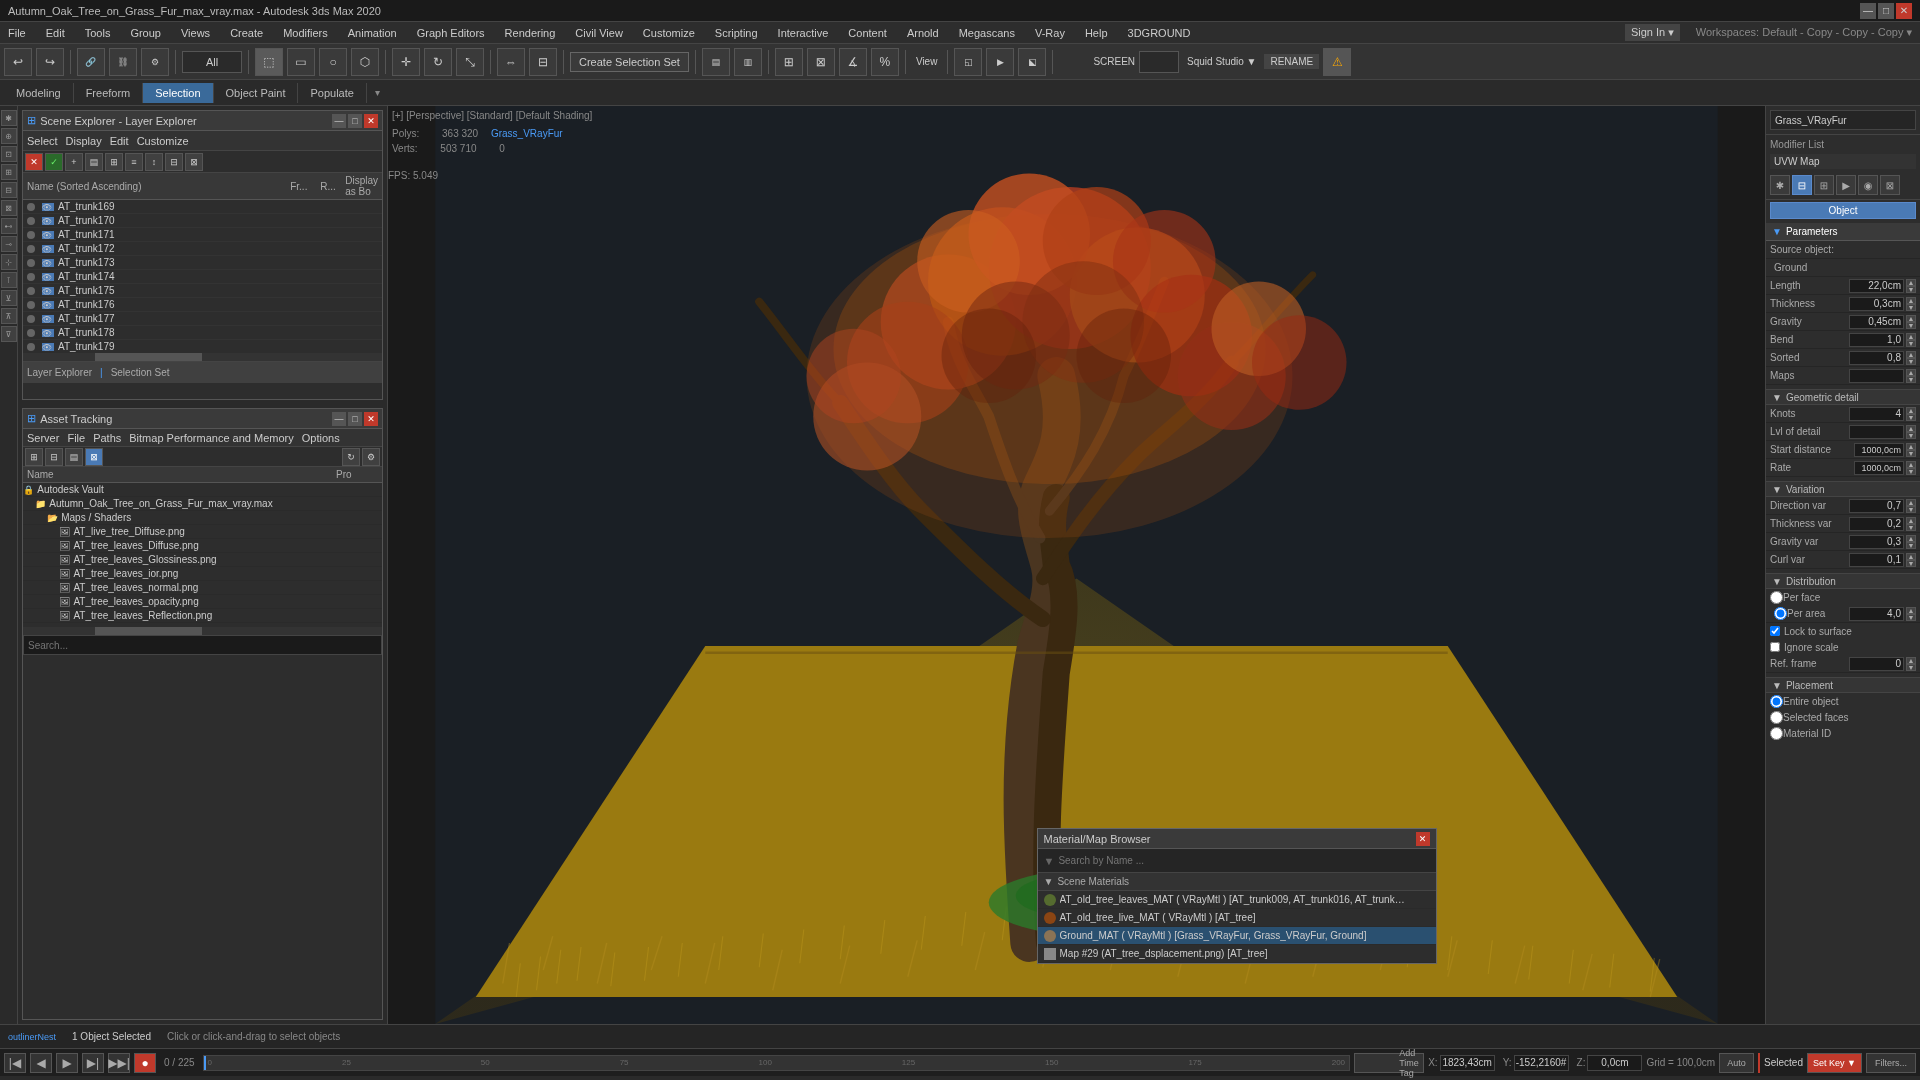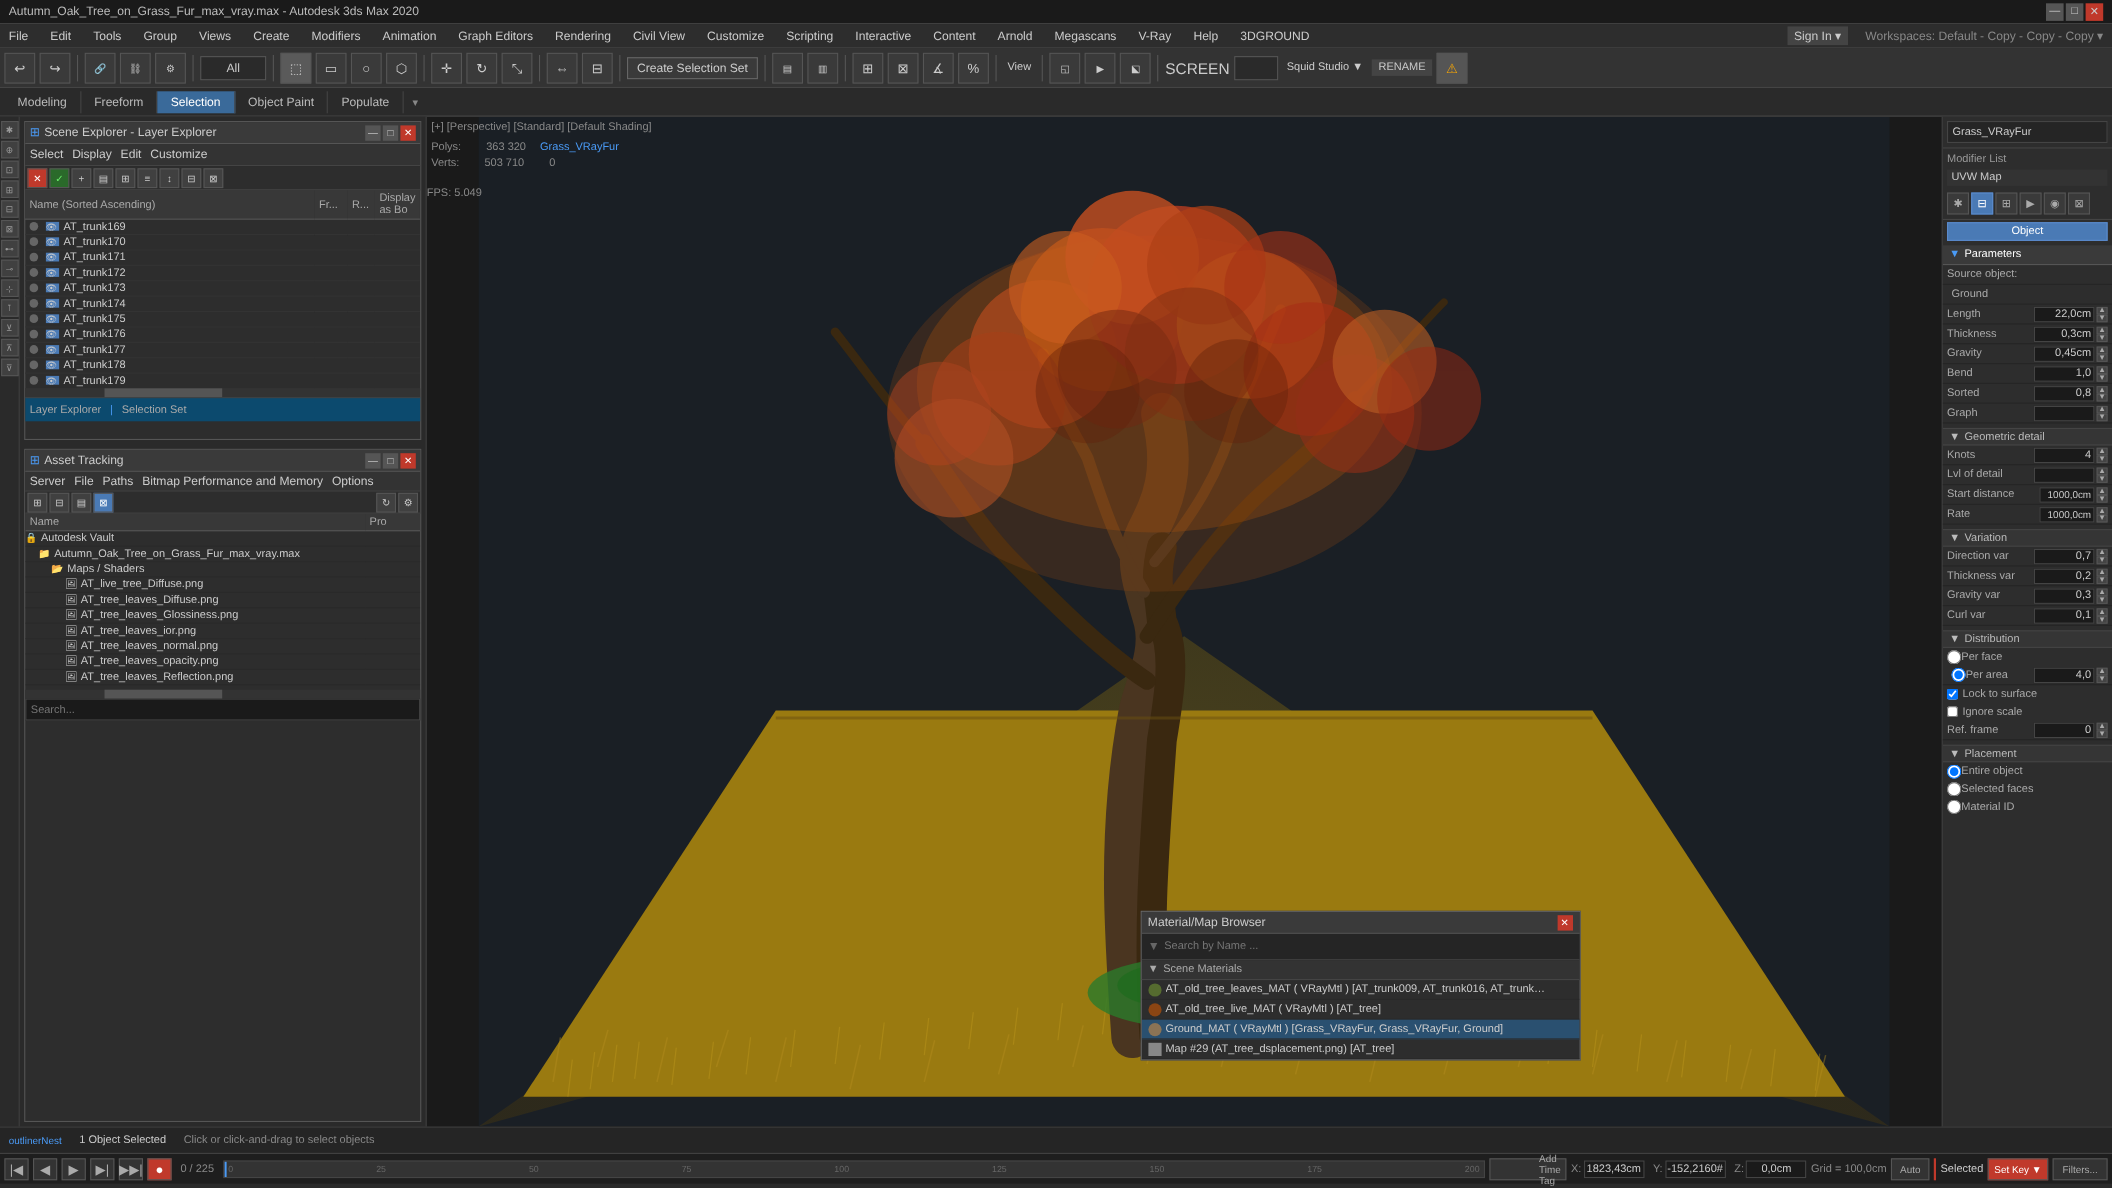--- a/index.html
+++ b/index.html
@@ -239,21 +239,21 @@
       height: 180px;
       overflow-y: auto;
       overflow-x: hidden;
     }
     .scene-table-container::-webkit-scrollbar { width: 8px; }
     .scene-table-container::-webkit-scrollbar-track { background: #2a2a2a; }
     .scene-table-container::-webkit-scrollbar-thumb { background: #555; }
 
     .panel-footer {
       height: 22px;
-      background: #0c4a6e;
+      background: #404040;
       display: flex;
       align-items: center;
       padding: 0 4px;
       gap: 8px;
       border-top: 1px solid #444;
     }
     .panel-footer span { font-size: 10px; color: #aaa; cursor: pointer; }
     .asset-menu {
       height: 18px;
       background: #333;
@@ -731,21 +731,21 @@
   <div class="toolbar-btn">⊠</div>
   <div class="toolbar-btn">∡</div>
   <div class="toolbar-btn">%</div>
   <div class="toolbar-separator"></div>
   <span style="color:#ccc; font-size:10px; padding:0 4px;">View</span>
   <div class="toolbar-separator"></div>
   <div class="toolbar-btn" style="font-size:9px;">◱</div>
   <div class="toolbar-btn" style="font-size:9px;">▶</div>
   <div class="toolbar-btn" style="font-size:9px;">⬕</div>
   <div class="toolbar-separator"></div>
-  <span style="color:#ccc; font-size:14px;">SCREEN</span>
+  <span style="color:#ccc; font-size:10px;margin-left:34px;">SCREEN</span>
   <input class="toolbar-input" style="width: 40px;">
   <span style="color:#ccc; font-size:10px; padding:0 4px;">Squid Studio ▼</span>
   <span style="color:#ccc; font-size:10px; background:#444; padding:2px 6px;">RENAME</span>
   <div class="toolbar-btn" style="background:#555; color:#ffaa00;">⚠</div>
 </div>
 
 <div id="tab-bar">
   <div class="tab-item">Modeling</div>
   <div class="tab-item">Freeform</div>
   <div class="tab-item active">Selection</div>
@@ -1260,21 +1260,21 @@
       </div>
       <div class="param-row">
         <span class="param-label">Sorted</span>
         <input class="param-input" value="0,8" style="">
         <div class="param-spinner">
           <span>▲</span>
           <span>▼</span>
         </div>
       </div>
       <div class="param-row">
-        <span class="param-label">Graph</span>
+        <span class="param-label">Maps</span>
         <input class="param-input" value="" style="">
         <div class="param-spinner">
           <span>▲</span>
           <span>▼</span>
         </div>
       </div>
     </div>
 
     <div class="params-section">
       <div class="section-sub-header">

